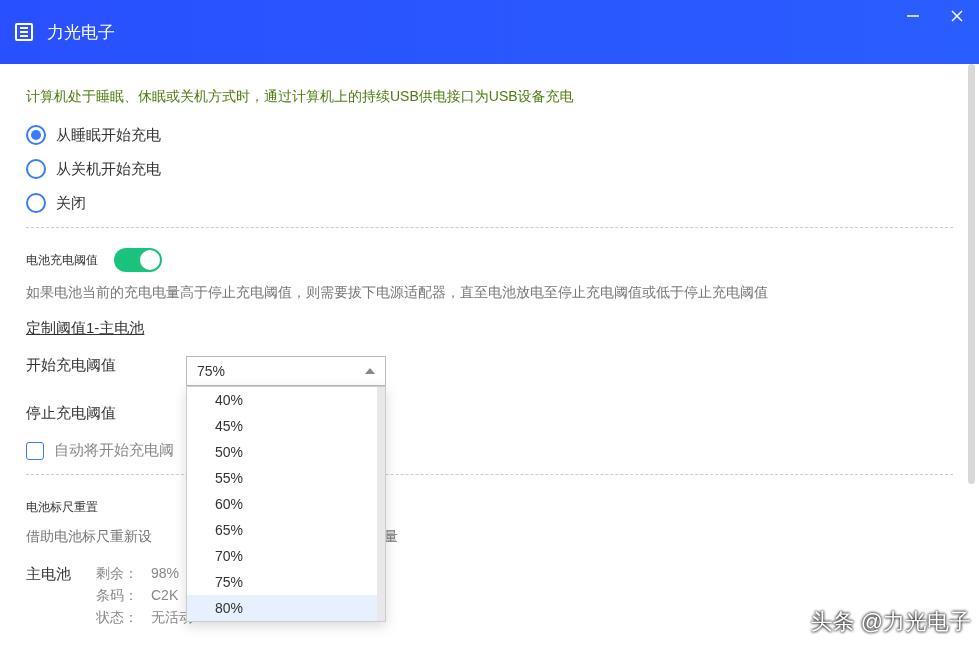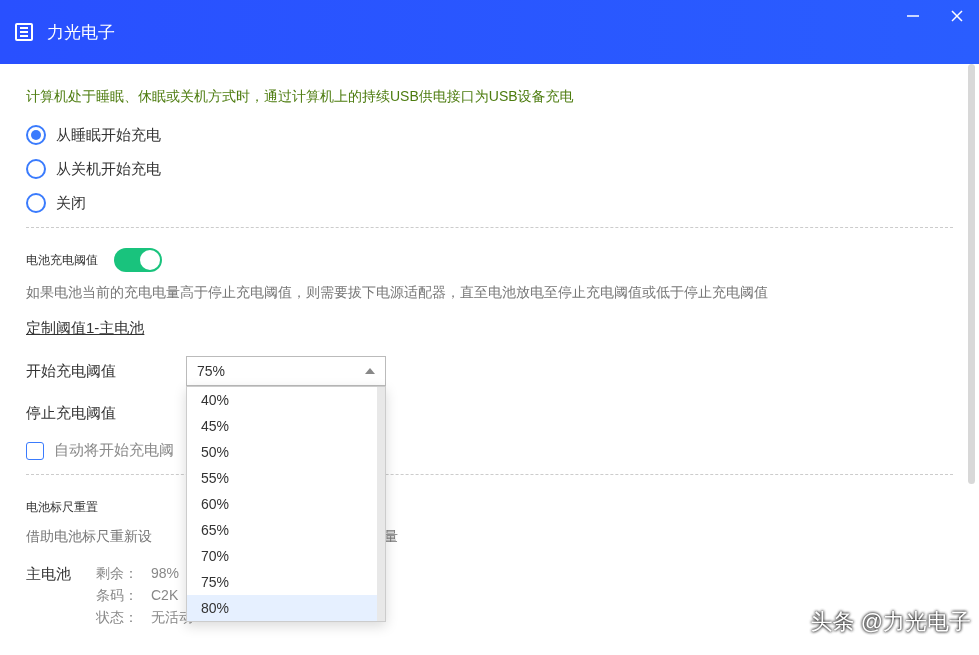--- a/index.html
+++ b/index.html
@@ -131,21 +131,20 @@
       line-height: 1.5;
     }
     .subtitle {
       font-size: 15px;
       color: #333;
       margin-top: 16px;
       text-decoration: underline;
     }
     .form-row {
       display: flex;
-      align-items: center;
       margin-top: 18px;
       gap: 60px;
       position: relative;
     }
     .form-label {
       font-size: 15px;
       color: #333;
       width: 100px;
     }
     .select {
@@ -177,21 +176,21 @@
       border: 1px solid #ccc;
       box-shadow: 0 4px 12px rgba(0,0,0,0.15);
       z-index: 100;
       max-height: 248px;
       overflow: hidden;
     }
     .dropdown-inner {
       border-right: 8px solid #e8e8e8;
     }
     .dropdown-item {
-      padding: 5px 14px;
+      padding: 5px 28px;
       font-size: 14px;
       color: #333;
       cursor: pointer;
     }
     .dropdown-item.highlight {
       background: #e6f0ff;
     }
     .checkbox-row {
       display: flex;
       align-items: center;

